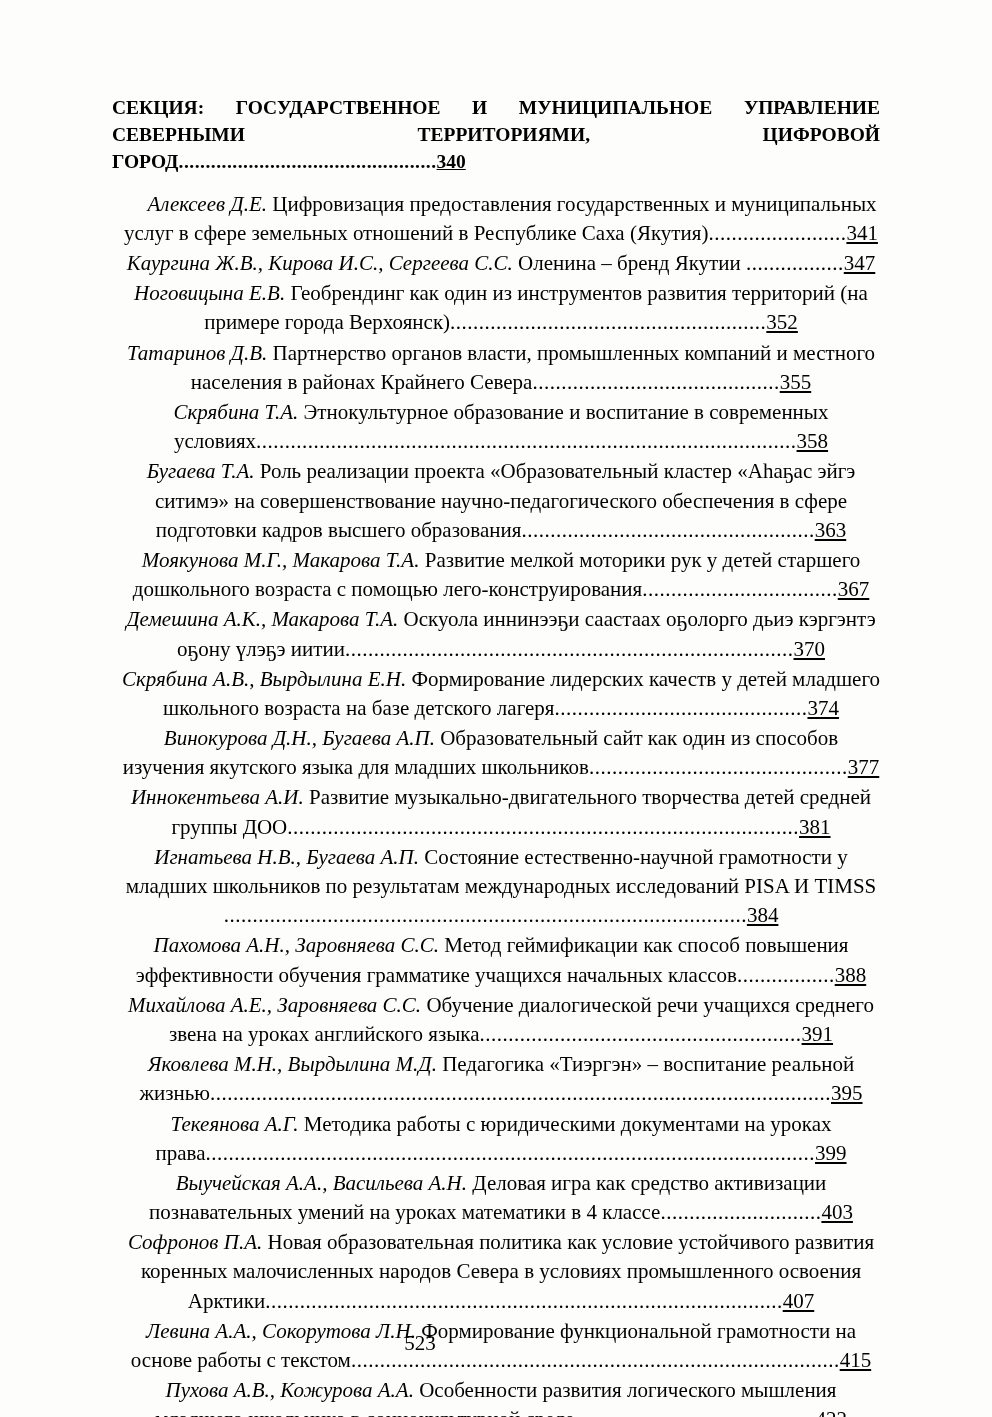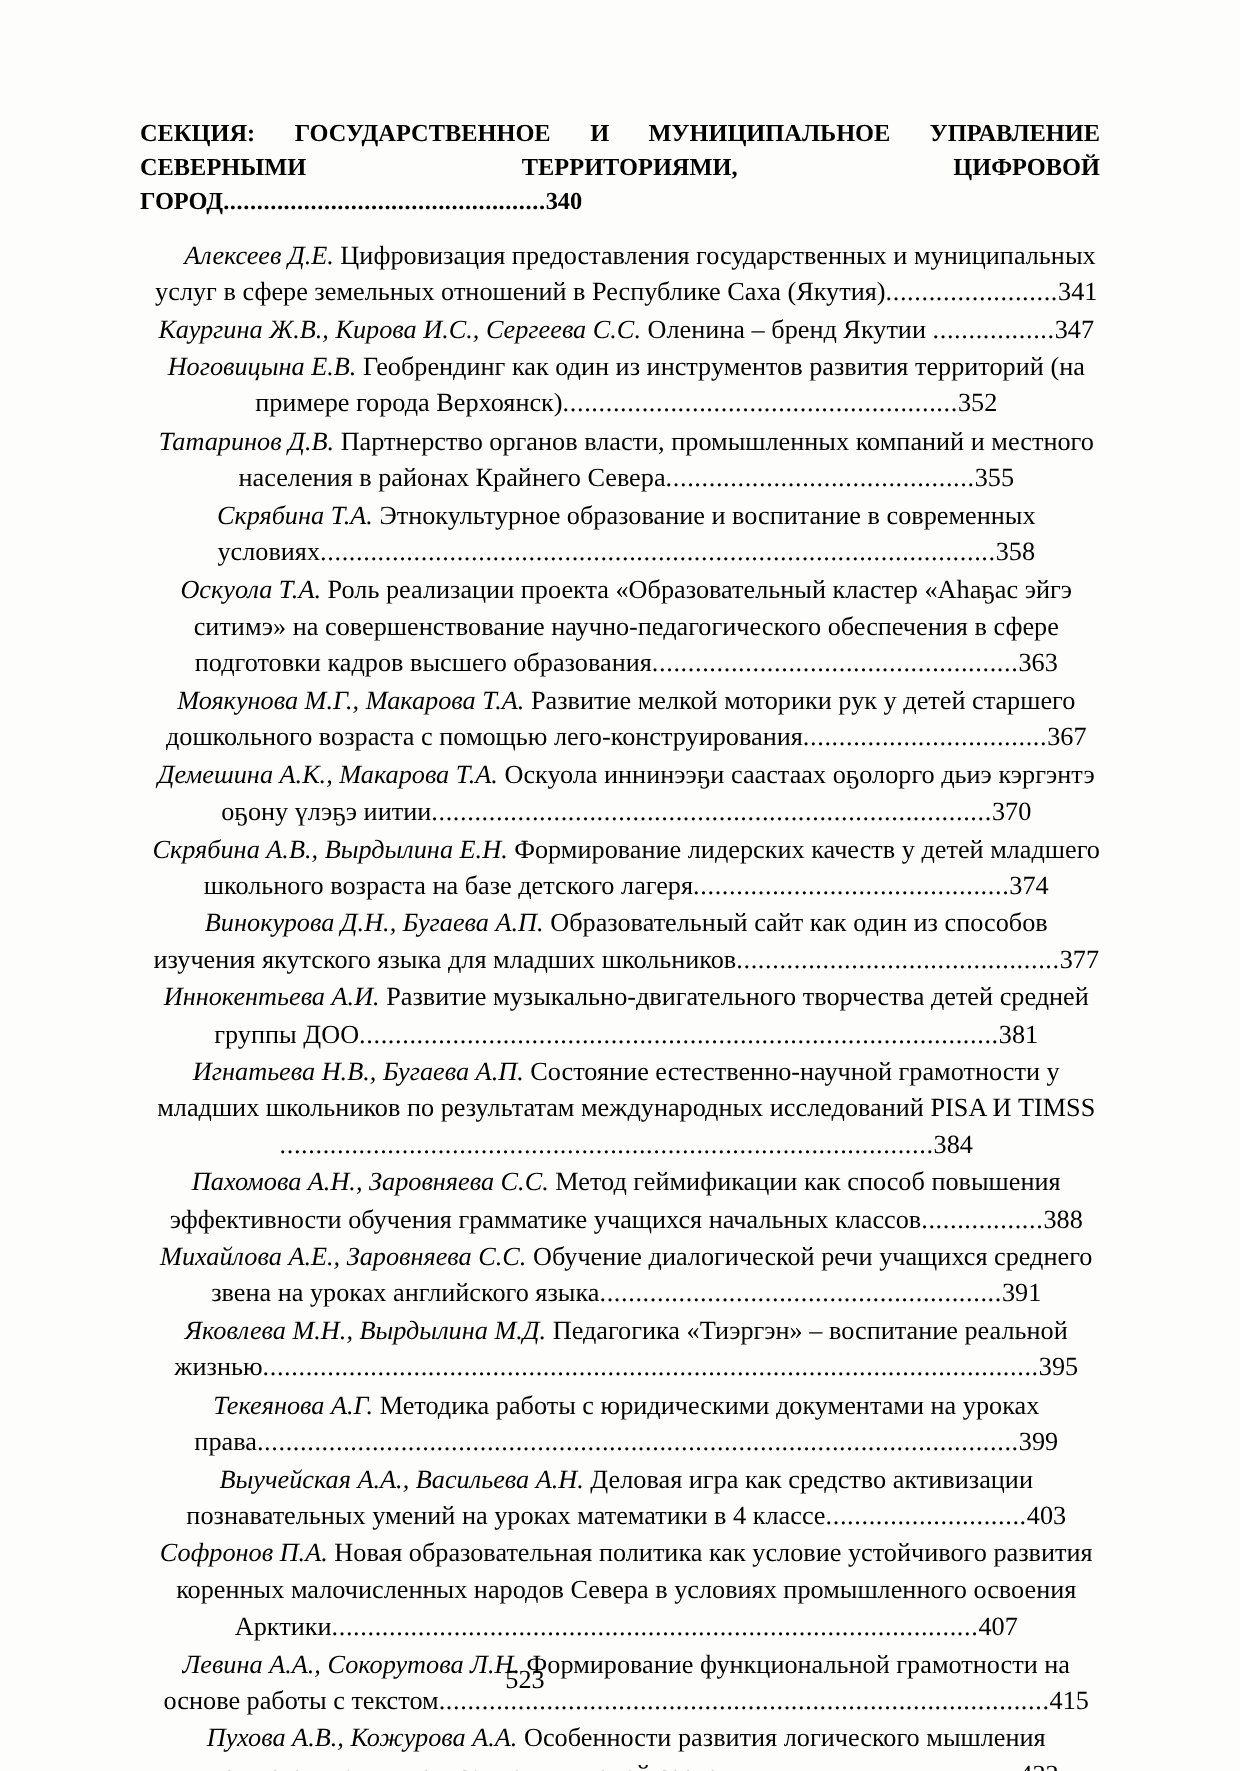--- a/index.html
+++ b/index.html
@@ -48,20 +48,21 @@
     text-indent: 22px;
   }
   .authors {
     font-style: italic;
   }
   .dots {
     letter-spacing: 0.5px;
   }
   .pg {
     font-style: normal;
+    text-decoration: underline;
   }
   .page-number {
     position: absolute;
     left: 0;
     top: 1331px;
     width: 840px;
     text-align: center;
     font-size: 21px;
     font-family: "Liberation Serif", serif;
   }
@@ -73,21 +74,21 @@
   <div class="content">
 
     <div class="section-title"><span>СЕКЦИЯ:  ГОСУДАРСТВЕННОЕ И МУНИЦИПАЛЬНОЕ УПРАВЛЕНИЕ СЕВЕРНЫМИ ТЕРРИТОРИЯМИ, ЦИФРОВОЙ ГОРОД</span><span class="dots">................................................</span><span class="pg">340</span></div>
 
     <div id="entries">
         <div class="entry indent"><span class="authors">Алексеев Д.Е.</span><span> Цифровизация предоставления государственных и муниципальных услуг в сфере земельных отношений в Республике Саха (Якутия)</span><span class="dots">........................</span><span class="pg">341</span></div>
         <div class="entry"><span class="authors">Каургина Ж.В., Кирова И.С., Сергеева С.С.</span><span> Оленина – бренд Якутии </span><span class="dots">.................</span><span class="pg">347</span></div>
         <div class="entry"><span class="authors">Ноговицына Е.В.</span><span> Геобрендинг как один из инструментов развития территорий (на примере города Верхоянск)</span><span class="dots">.......................................................</span><span class="pg">352</span></div>
         <div class="entry"><span class="authors">Татаринов Д.В.</span><span> Партнерство органов власти, промышленных компаний и местного населения в районах Крайнего Севера</span><span class="dots">...........................................</span><span class="pg">355</span></div>
         <div class="entry"><span class="authors">Скрябина Т.А.</span><span> Этнокультурное образование и воспитание в современных условиях</span><span class="dots">..............................................................................................</span><span class="pg">358</span></div>
-        <div class="entry"><span class="authors">Оскуола Т.А.</span><span> Роль реализации проекта «Образовательный кластер «Аһаҕас эйгэ ситимэ» на совершенствование научно-педагогического обеспечения в сфере подготовки кадров высшего образования</span><span class="dots">...................................................</span><span class="pg">363</span></div>
+        <div class="entry"><span class="authors">Бугаева Т.А.</span><span> Роль реализации проекта «Образовательный кластер «Аһаҕас эйгэ ситимэ» на совершенствование научно-педагогического обеспечения в сфере подготовки кадров высшего образования</span><span class="dots">...................................................</span><span class="pg">363</span></div>
         <div class="entry"><span class="authors">Моякунова М.Г., Макарова Т.А.</span><span> Развитие мелкой моторики рук у детей старшего дошкольного возраста с помощью лего-конструирования</span><span class="dots">..................................</span><span class="pg">367</span></div>
         <div class="entry"><span class="authors">Демешина А.К., Макарова Т.А.</span><span> Оскуола иннинээҕи саастаах оҕолорго дьиэ кэргэнтэ оҕону үлэҕэ иитии</span><span class="dots">..............................................................................</span><span class="pg">370</span></div>
         <div class="entry"><span class="authors">Скрябина А.В., Вырдылина Е.Н.</span><span> Формирование лидерских качеств у детей младшего школьного возраста на базе детского лагеря</span><span class="dots">............................................</span><span class="pg">374</span></div>
         <div class="entry"><span class="authors">Винокурова Д.Н., Бугаева А.П.</span><span> Образовательный сайт как один из способов изучения якутского языка для младших школьников</span><span class="dots">.............................................</span><span class="pg">377</span></div>
         <div class="entry"><span class="authors">Иннокентьева А.И.</span><span> Развитие музыкально-двигательного творчества детей средней группы ДОО</span><span class="dots">.........................................................................................</span><span class="pg">381</span></div>
         <div class="entry"><span class="authors">Игнатьева Н.В., Бугаева А.П.</span><span> Состояние естественно-научной грамотности у младших школьников по результатам международных исследований PISA И TIMSS </span><span class="dots">...........................................................................................</span><span class="pg">384</span></div>
         <div class="entry"><span class="authors">Пахомова А.Н., Заровняева С.С.</span><span> Метод геймификации как способ повышения эффективности обучения грамматике учащихся начальных классов</span><span class="dots">.................</span><span class="pg">388</span></div>
         <div class="entry"><span class="authors">Михайлова А.Е., Заровняева С.С.</span><span> Обучение диалогической речи учащихся среднего звена на уроках английского языка</span><span class="dots">........................................................</span><span class="pg">391</span></div>
         <div class="entry"><span class="authors">Яковлева М.Н., Вырдылина М.Д.</span><span> Педагогика «Тиэргэн» – воспитание реальной жизнью</span><span class="dots">............................................................................................................</span><span class="pg">395</span></div>
         <div class="entry"><span class="authors">Текеянова А.Г.</span><span> Методика работы с юридическими документами на уроках права</span><span class="dots">..........................................................................................................</span><span class="pg">399</span></div>

